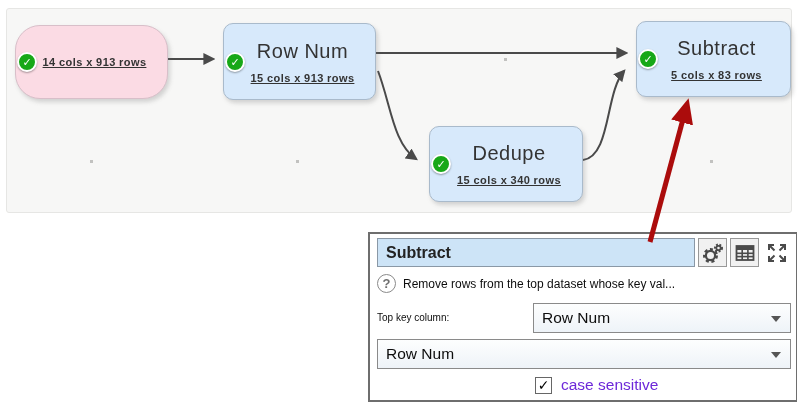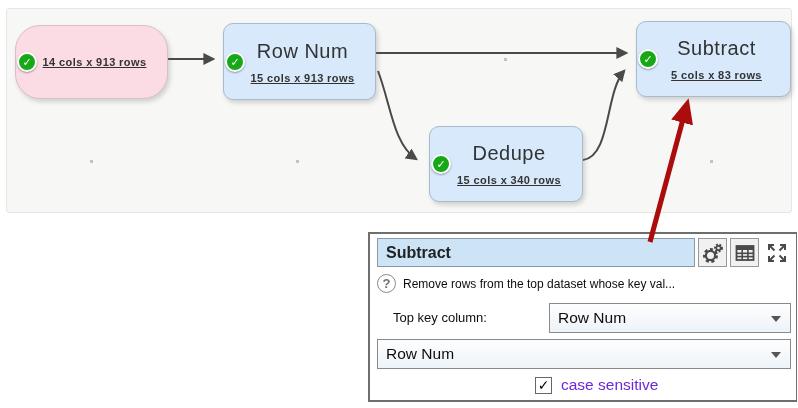--- a/index.html
+++ b/index.html
@@ -62,21 +62,21 @@
   .tool-btn.flat{background:transparent;border-color:transparent;}
   .row-help{height:25px;gap:7px;margin-bottom:8px;}
   .help-icon{
     width:19px;height:19px;box-sizing:border-box;flex-shrink:0;
     border:1.5px solid #8a8a8a;border-radius:50%;
     color:#6f6f6f;font-size:13px;font-weight:700;
     display:flex;align-items:center;justify-content:center;
   }
   .help-text{font-size:12px;color:#0d0d0d;white-space:nowrap;overflow:hidden;}
   .row-field{height:30px;margin-bottom:6px;}
-  .field-label{width:156px;flex-shrink:0;font-size:13px;color:#0d0d0d;margin-left:16px;}
+  .field-label{width:156px;flex-shrink:0;font-size:10px;color:#0d0d0d;}
   .combo{
     flex:1;height:30px;box-sizing:border-box;position:relative;
     border:1px solid #8a8a8a;background:linear-gradient(#fdfefe,#eef3f8);
     display:flex;align-items:center;padding:0 26px 0 8px;
     font-size:15.5px;color:#0d0d0d;cursor:default;
   }
   .combo .caret{
     position:absolute;right:9px;top:12px;width:0;height:0;
     border-left:5px solid transparent;border-right:5px solid transparent;
     border-top:6px solid #555;

